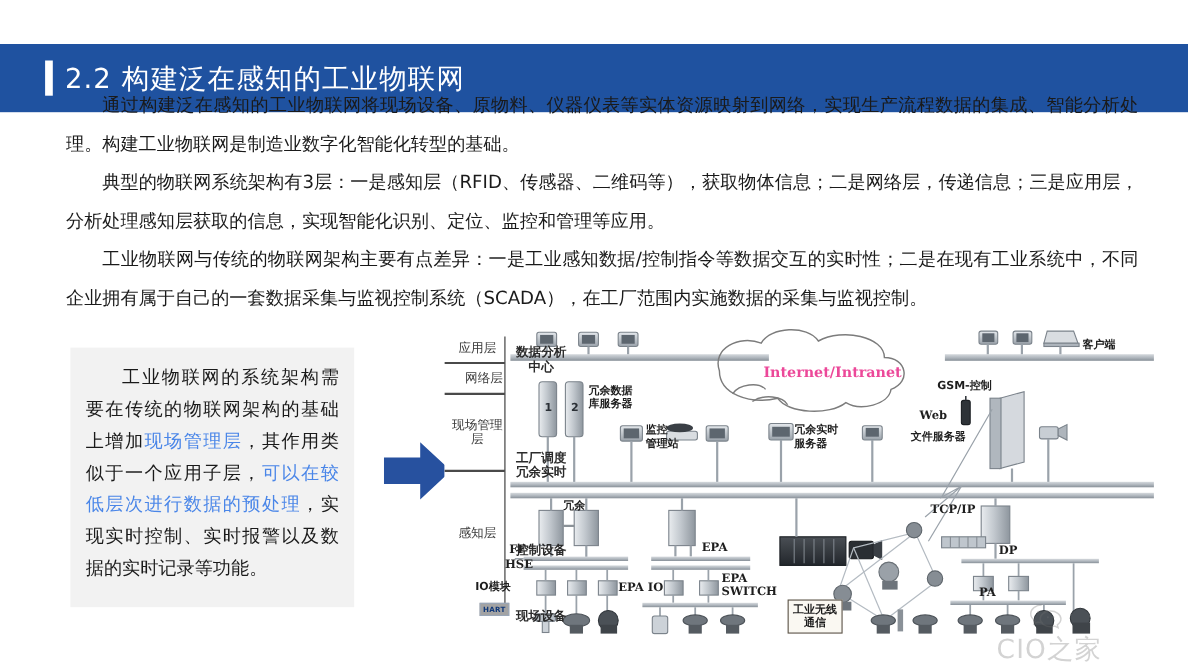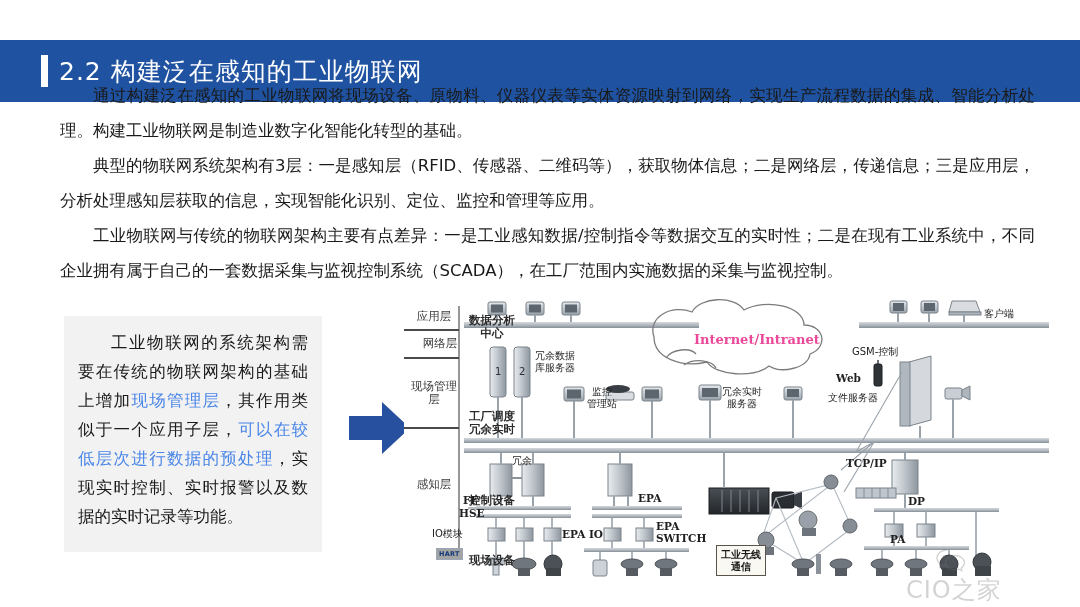--- a/index.html
+++ b/index.html
@@ -59,21 +59,21 @@
     position:absolute;font-size:11.5px;color:#3a3a3a;text-align:center;
     font-family:"DejaVu Sans","Liberation Sans",sans-serif;line-height:13px;
     white-space:nowrap;
   }
   .col-lab{
     position:absolute;font-size:11.5px;color:#2b2b2b;text-align:center;
     line-height:13px;white-space:nowrap;font-weight:bold;
   }
   .dlab{
     position:absolute;font-size:10px;color:#1e1e1e;line-height:11.5px;
-    white-space:nowrap;font-weight:normal;text-align:center;
+    white-space:nowrap;font-weight:bold;
   }
   .dlab-en{
     position:absolute;font-size:10.5px;color:#1e1e1e;line-height:12px;
     white-space:nowrap;font-weight:bold;
     font-family:"DejaVu Serif","Liberation Serif",serif;
   }
   .cloud-lab{
     position:absolute;font-size:13px;color:#ec4899;font-weight:bold;
     font-family:"DejaVu Serif","Liberation Serif",serif;white-space:nowrap;
   }

